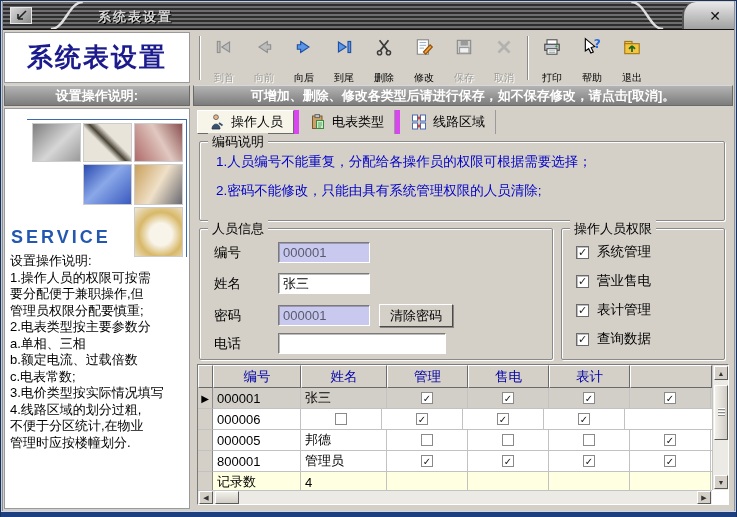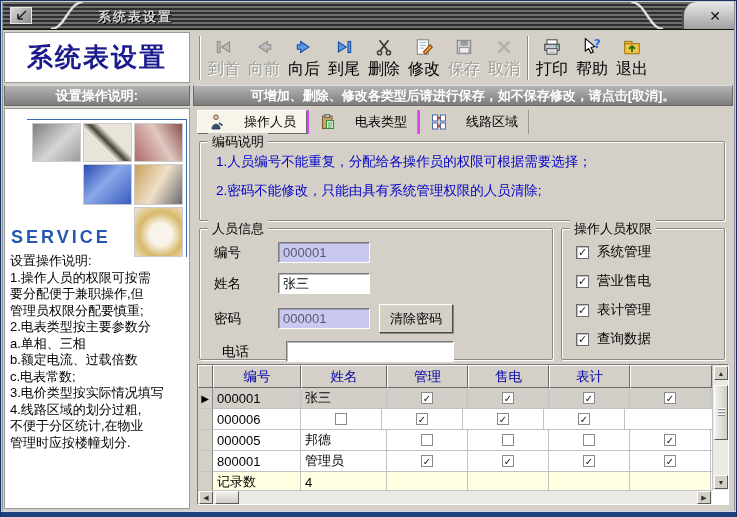--- a/index.html
+++ b/index.html
@@ -31,21 +31,21 @@
   .app-header { position:absolute; left:3px; top:31px; width:186px; height:51px;
     background:#fff; border:1px solid #9a9a9a; display:flex; align-items:center; justify-content:center; }
   .app-header span { font-family:"DejaVu Serif","Liberation Serif",serif; font-weight:bold;
     font-size:26px; color:#1b1b8e; letter-spacing:2px; }
   .toolbar { position:absolute; left:191px; top:30px; right:3px; height:53px;
     display:flex; align-items:center; padding-left:4px; }
   .tsep { width:2px; height:44px; border-left:1px solid #8a8a8a; border-right:1px solid #fff; margin:0 3px; }
   .tbtn { width:40px; height:48px; display:flex; flex-direction:column; align-items:center;
     justify-content:flex-start; padding-top:3px; cursor:default; }
   .tbtn .ticon { width:20px; height:20px; }
-  .tbtn .tlabel { font-size:16px; margin-top:2px; white-space:nowrap; }
+  .tbtn .tlabel { font-size:10px; margin-top:14px; white-space:nowrap; }
   .tbtn.disabled .tlabel { color:#9c9c96; text-shadow:1px 1px 0 #fff; }
 
   
   .capbar { position:absolute; height:21px; background:linear-gradient(180deg,#b4b4b4,#7c7c7c);
     border:1px solid #6a6a6a; border-top-color:#d8d8d8; color:#fff; font-weight:bold;
     display:flex; align-items:center; justify-content:center; font-size:13px; }
   #left-caption { left:3px; top:84px; width:186px; }
   #hint-bar { left:192px; top:84px; right:3px; justify-content:center; }
 
   
@@ -57,42 +57,42 @@
   .tile { position:absolute; border:1px solid #ccc; }
   .service { position:absolute; left:6px; top:118px; font-size:18px; font-weight:bold;
     color:#2458b0; letter-spacing:3px; }
   .instructions { position:absolute; left:5px; top:144px; width:178px;
     font-size:13px; line-height:16.5px; white-space:pre-line; color:#000; }
 
   
   .main { position:absolute; left:192px; top:107px; right:3px; bottom:8px; background:#d4d0c8; }
 
   .tabbar { position:absolute; left:4px; top:2px; height:24px; display:flex; }
-  .tab { display:flex; align-items:center; gap:18px; padding:0 10px; height:24px; font-size:13px;
+  .tab { display:flex; align-items:center; gap:5px; padding:0 10px; height:24px; font-size:13px;
     border-right:1px solid #9a9a9a; cursor:default; }
-  .tab + .tab { border-left:2px solid #d946ef; }
+  .tab + .tab { border-left:5px solid #d946ef; }
   .tab.active { background:#f7f4ea; border:1px solid; border-color:#fff #6a6a6a #6a6a6a #fff; }
   .tab .ticon { width:18px; height:18px; }
 
   .groupbox { position:absolute; border:1px solid #8a8a8a;
     box-shadow:inset 1px 1px 0 #fff, 1px 1px 0 #fff; border-radius:2px; }
   .legend { position:absolute; top:-9px; left:8px; background:#d4d0c8; padding:0 4px; font-size:13px; }
 
   #encoding-box { left:6px; top:33px; right:8px; height:80px; }
   .enc-line { color:#0000c8; font-size:13.5px; margin:11px 0 0 16px; }
 
   #person-box { left:6px; top:120px; width:354px; height:132px; }
   .frow { position:absolute; left:14px; display:flex; align-items:center; }
   .frow .flabel { width:64px; font-size:13.5px; }
   .tinput { height:21px; border:1px solid; border-color:#7a7a7a #fff #fff #7a7a7a;
     box-shadow:inset 1px 1px 0 rgba(64,64,64,.35); font-size:13px; padding:0 4px;
     font-family:"Liberation Sans","DejaVu Sans",sans-serif; outline:none; }
   .tinput.locked { background:#c9c9ef; color:#5a5a6e; }
   .tinput.normal { background:#fff; color:#000; }
-  .pushbtn { height:29px; background:#d4d0c8; border:1px solid; border-color:#fff #4a4a4a #4a4a4a #fff;
+  .pushbtn { height:23px; background:#d4d0c8; border:1px solid; border-color:#fff #4a4a4a #4a4a4a #fff;
     box-shadow:1px 1px 0 rgba(0,0,0,.35); font-size:13px; padding:0 10px; margin-left:9px;
     font-family:"Liberation Sans","DejaVu Sans",sans-serif; cursor:default; }
 
   #perm-box { left:368px; top:120px; right:8px; height:132px; }
   .permlist { position:absolute; left:14px; top:14px; display:flex; flex-direction:column; gap:11px; }
   .permitem { display:flex; align-items:center; gap:8px; font-size:13.5px; }
   .cb { width:13px; height:13px; background:#fff; border:1px solid #6a6a6a;
     box-shadow:inset 1px 1px 0 rgba(90,90,90,.4); display:flex; align-items:center; justify-content:center;
     font-size:11px; font-weight:bold; color:#1a1a1a; line-height:13px; }
 
@@ -321,21 +321,21 @@
       </div>
       <div class="frow" style="top:44px;">
         <span class="flabel">姓名</span>
         <input class="tinput normal" style="width: 92px;" value="张三">
       </div>
       <div class="frow" style="top:75px;">
         <span class="flabel">密码</span>
         <input class="tinput locked" style="width: 92px;" readonly="" value="000001">
         <button class="pushbtn">清除密码</button>
       </div>
-      <div class="frow" style="top:112px;margin-left:8px;">
+      <div class="frow" style="top:104px;">
         <span class="flabel">电话</span>
         <input class="tinput normal" style="width: 168px;" value="">
       </div>
     </div>
 
     <div class="groupbox" id="perm-box">
       <span class="legend">操作人员权限</span>
       <div class="permlist" id="permlist">
           <div class="permitem">
             <span class="cb">✓</span>

